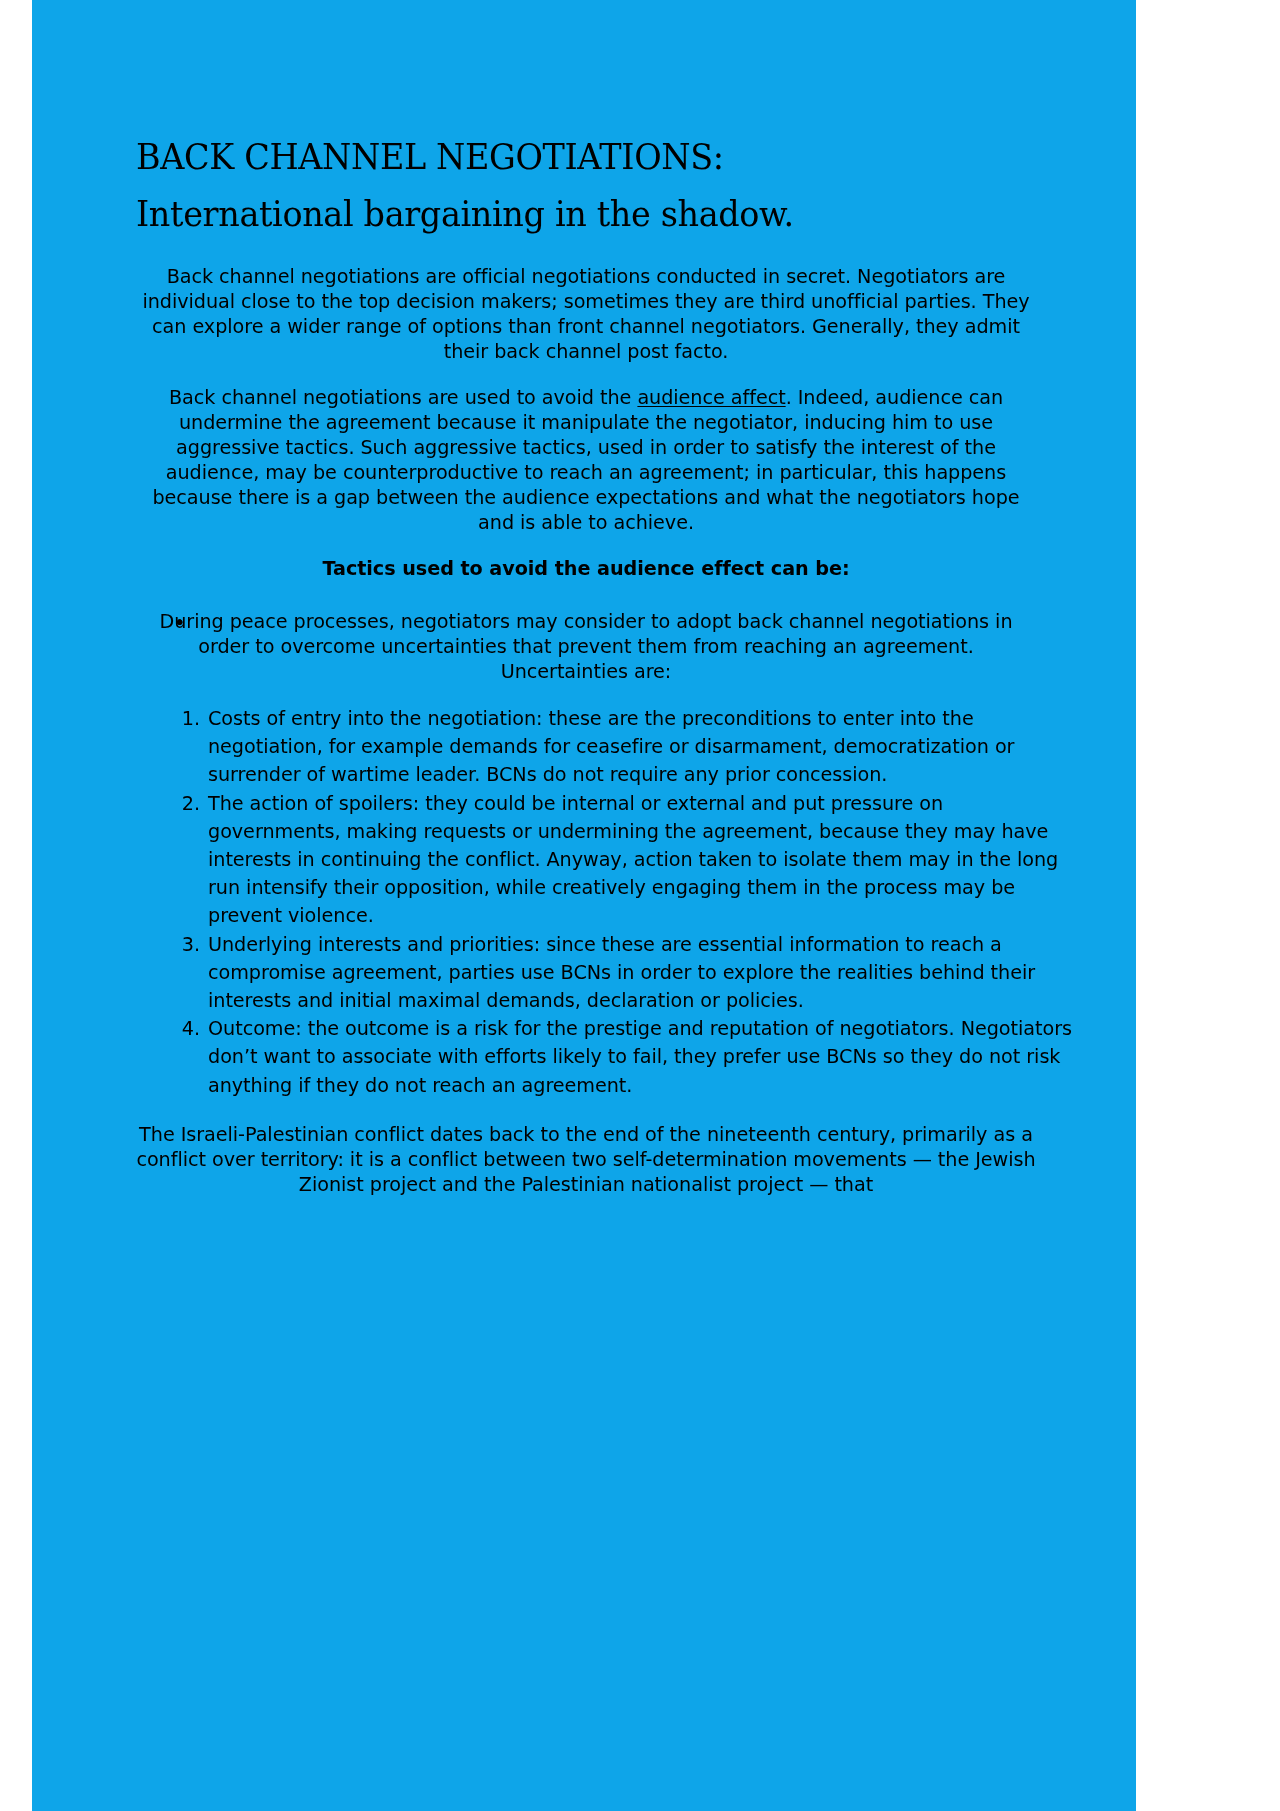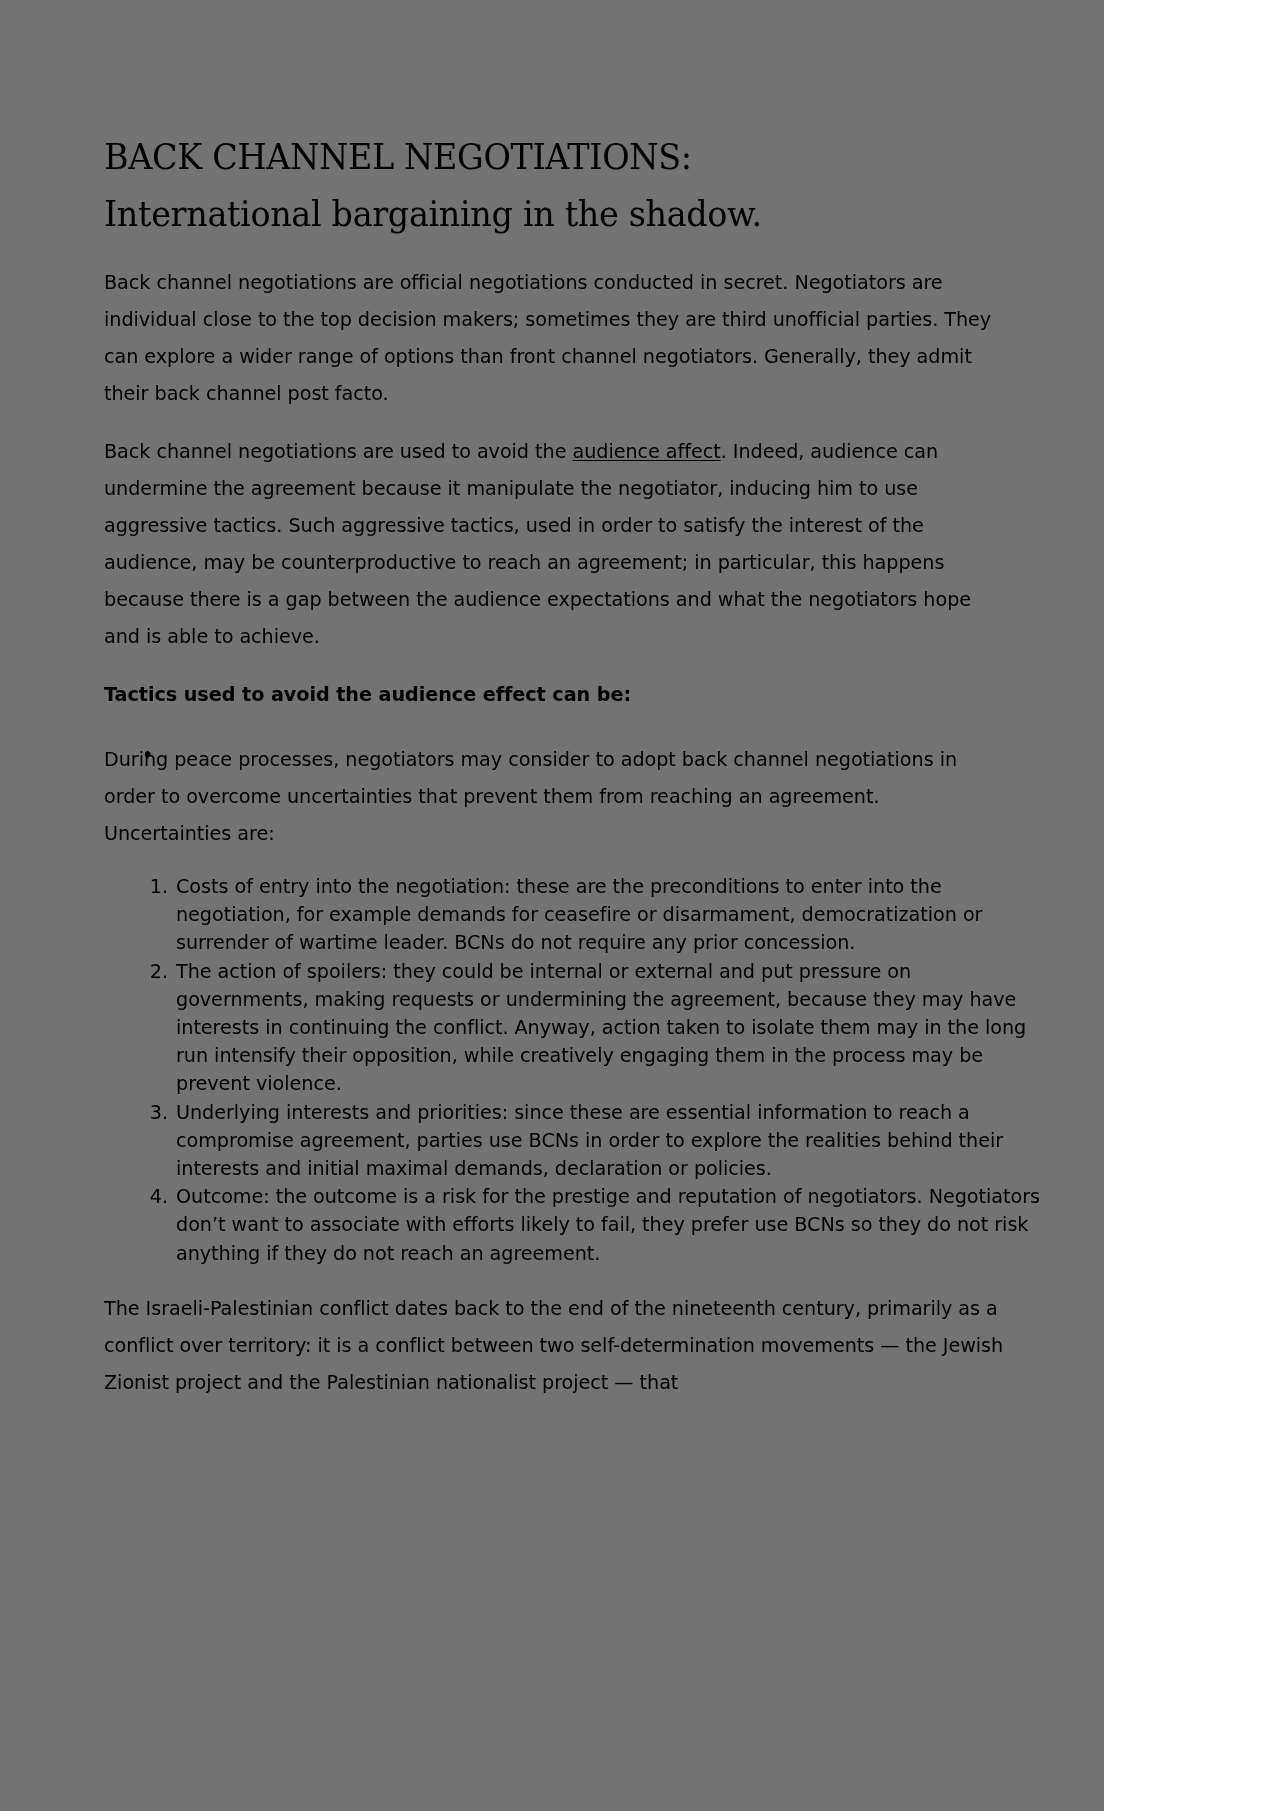--- a/index.html
+++ b/index.html
@@ -12,43 +12,45 @@
     height: 1811px;
     overflow: hidden;
     font-family: "DejaVu Sans", sans-serif;
     color: #000000;
     -webkit-font-smoothing: antialiased;
   }
   .page {
     position: relative;
     width: 1104px;
     height: 1811px;
-    background: #737373;
+    background: #0ea5e9;
     box-sizing: border-box;
     padding: 128px 278px 0 104px;
+    margin-left: 32px;
   }
   .doc-title {
     font-family: "DejaVu Serif", serif;
     font-size: 36px;
     line-height: 57px;
     font-weight: 400;
     letter-spacing: -0.4px;
     color: #000;
     margin: 0 0 22px 0;
     width: 800px;
     transform: scaleX(0.93);
     transform-origin: left top;
   }
   p.body-par {
     font-size: 19.2px;
-    line-height: 37px;
+    line-height: 25px;
     margin: 0 0 21px 0;
     color: #000;
     letter-spacing: -0.05px;
     width: 900px;
+    text-align: center;
   }
   p.body-par.tight-after {
     margin-bottom: 20px;
     font-weight: bold;
   }
   .u-underline {
     text-decoration: underline;
     text-underline-offset: 2px;
   }
   ul.bullet-list {

